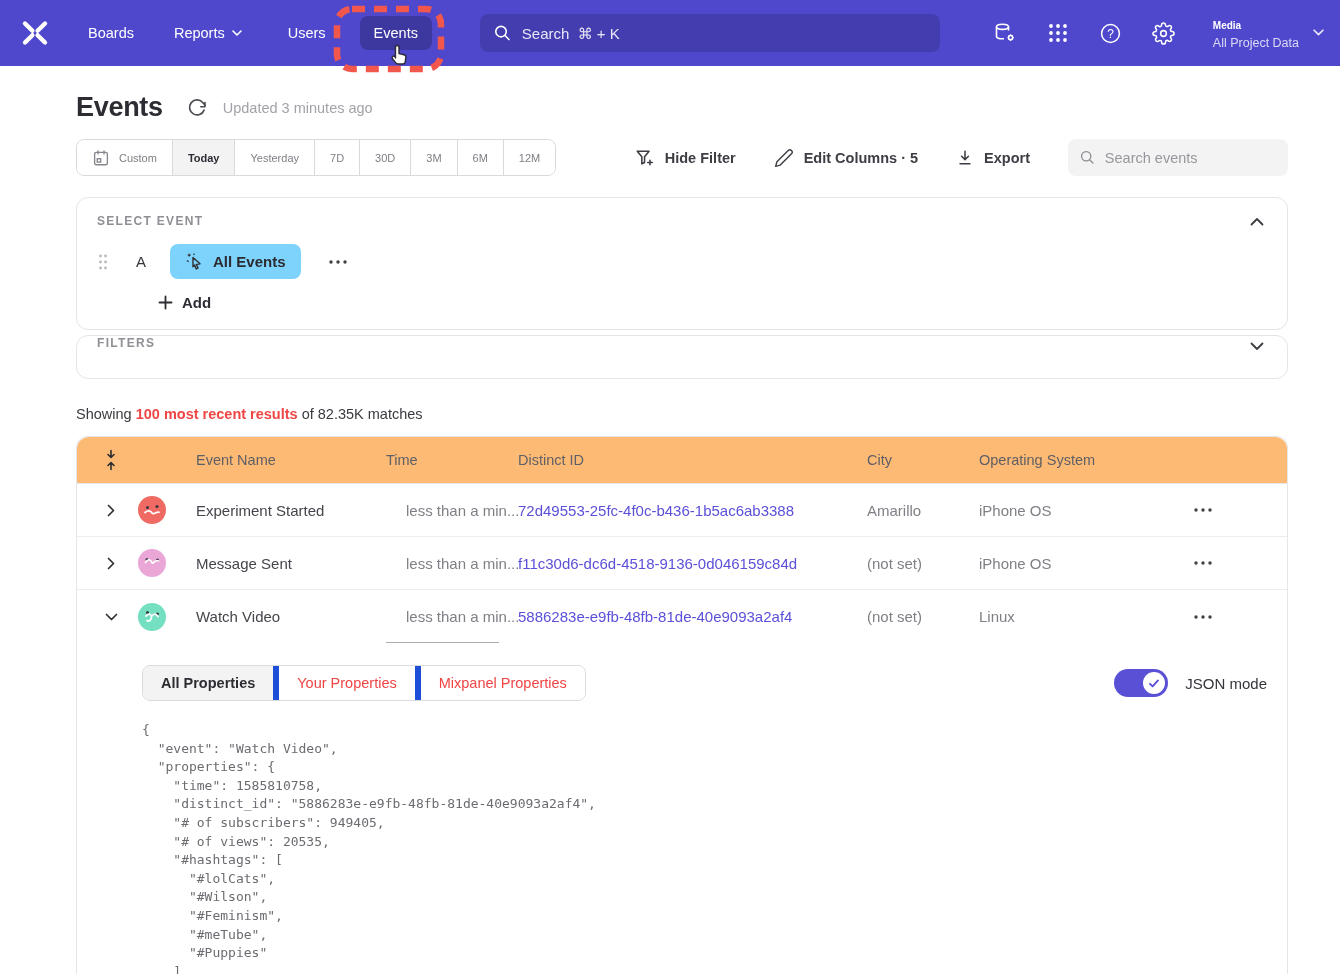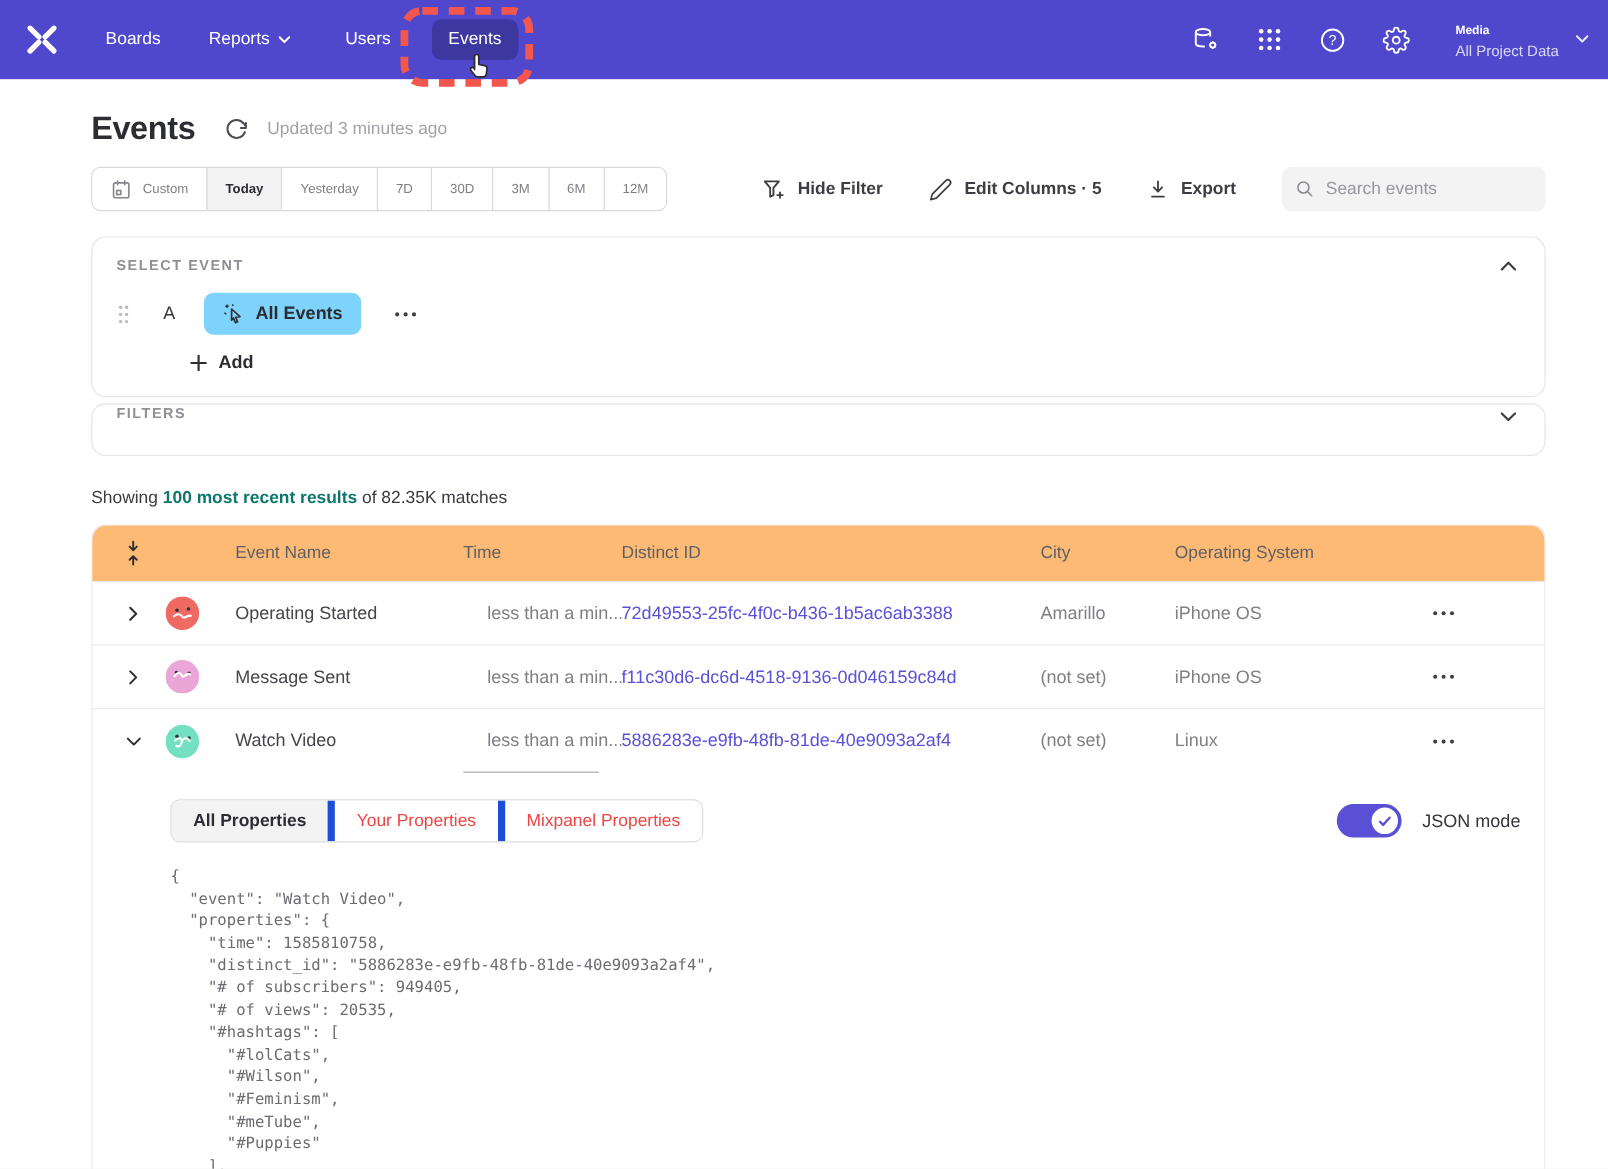--- a/index.html
+++ b/index.html
@@ -52,21 +52,21 @@
   .collapse-btn { width:20px; height:20px; display:flex; align-items:center; justify-content:center; cursor:pointer; }
   .event-row { margin-top:13px; display:flex; align-items:center; }
   .drag-handle { width:12px; height:18px; margin-right:27px; cursor:grab; }
   .clause-letter { font-size:15px; color:#35353c; width:12px; margin-right:22px; }
   .event-pill { display:flex; align-items:center; gap:9px; background:#7dd3fc; border-radius:8px; padding:8px 15px; font-size:15px; font-weight:700; color:#2b2b31; cursor:pointer; }
   .more-dots { margin-left:27px; cursor:pointer; display:flex; align-items:center; }
   .add-btn { margin-top:15px; margin-left:61px; display:inline-flex; align-items:center; gap:9px; font-size:15px; font-weight:600; color:#2c2c33; cursor:pointer; }
   .filters-card { margin-top:5px; height:44px; padding:0 20px; display:flex; justify-content:space-between; }
 
   .results-line { margin:27px 0 14px; font-size:14.5px; color:#3a3a41; }
-  .results-line .b { font-weight:700; color:#0f766e; }
+  .results-line .b { font-weight:700; color:#ef4444; }
 
   
   .table-card { border:1px solid #e5e5e9; border-bottom:0; border-radius:12px 12px 0 0; min-height:543px; }
   .trow { display:grid; grid-template-columns:36px 67px 190px 132px 349px 112px 214px 1fr; align-items:center; padding-left:16px; }
   .thead { height:47px; background:#fdba74; border-bottom:1px solid #e8e8eb; border-radius:12px 12px 0 0; color:#5f5f66; font-size:14.5px; }
   .tbody-row { height:53px; border-bottom:1px solid #ededf0; position:relative; }
   .tbody-row.expanded { border-bottom:0; }
   .expander { width:36px; display:flex; justify-content:center; cursor:pointer; }
   .avatar { margin-left:9px; width:28px; height:28px; }
   .cell-name { font-size:15px; color:#45454c; }
@@ -109,20 +109,27 @@
         <path d="M1 1l4 4 4-4" stroke="#fff" stroke-width="1.6" fill="none" stroke-linecap="round" stroke-linejoin="round"></path>
       </svg>
   </div>
   <div class="nav-item nav-users">
       <span>Users</span>
     </div>
   <div class="nav-item nav-events">
       <span>Events</span>
     </div>
 
+  <div class="nav-search">
+    <svg width="18" height="18" viewBox="0 0 18 18">
+        <circle cx="7.5" cy="7.5" r="5.6" stroke="#fff" stroke-width="1.7" fill="none"></circle>
+        <path d="M12 12l4 4" stroke="#fff" stroke-width="1.7" stroke-linecap="round"></path>
+      </svg>
+    <input type="text" placeholder="Search  ⌘ + K" style="">
+  </div>
 
   <div class="nav-right">
     <div class="nav-icon-btn">
       <svg width="24" height="24" viewBox="0 0 24 24" fill="none" stroke="#fff" stroke-width="1.6">
         <ellipse cx="9.5" cy="5.8" rx="6" ry="2.6"></ellipse>
         <path d="M3.5 5.8v9.4c0 1.5 2.7 2.6 6 2.6.5 0 1-.03 1.5-.08M15.5 5.8v3.6"></path>
         <circle cx="17.6" cy="16.6" r="2.1"></circle>
         <path d="M17.6 13.3v1.1M17.6 18.8v1.1M14.7 16.6h1.1M19.4 16.6h1.1M15.5 14.5l.8.8M18.9 17.9l.8.8M15.5 18.7l.8-.8M18.9 15.3l.8-.8" stroke-width="1.3"></path>
       </svg>
     </div>
@@ -329,21 +336,21 @@
         <svg width="8" height="13" viewBox="0 0 8 13">
             <path d="M1.5 1.5L6.5 6.5L1.5 11.5" stroke="#2f2f33" stroke-width="1.7" fill="none" stroke-linecap="round" stroke-linejoin="round"></path>
           </svg>
       </span>
       <svg class="avatar" width="28" height="28" viewBox="0 0 28 28">
         <circle cx="14" cy="14" r="14" fill="#ee6a62"></circle>
         <circle cx="9.5" cy="11.5" r="1.5" fill="#343440"></circle>
           <circle cx="19" cy="10.5" r="1.5" fill="#343440"></circle>
         <path d="M7 16.5c3-2.5 5.5-2 7 .5s4.5-2 7-.8" stroke="#fff" stroke-width="1.8" fill="none" stroke-linecap="round"></path>
       </svg>
-      <span class="cell-name">Operating Started</span>
+      <span class="cell-name">Experiment Started</span>
       <span class="cell-time">less than a min...</span>
       <span class="cell-id">72d49553-25fc-4f0c-b436-1b5ac6ab3388</span>
       <span class="cell-dim">Amarillo</span>
       <span class="cell-dim">iPhone OS</span>
       <span class="cell-more">
         <svg width="20" height="6" viewBox="0 0 20 6" fill="#3f3f46">
             <circle cx="3" cy="3" r="1.7"></circle>
             <circle cx="10" cy="3" r="1.7"></circle>
             <circle cx="17" cy="3" r="1.7"></circle>
           </svg>

